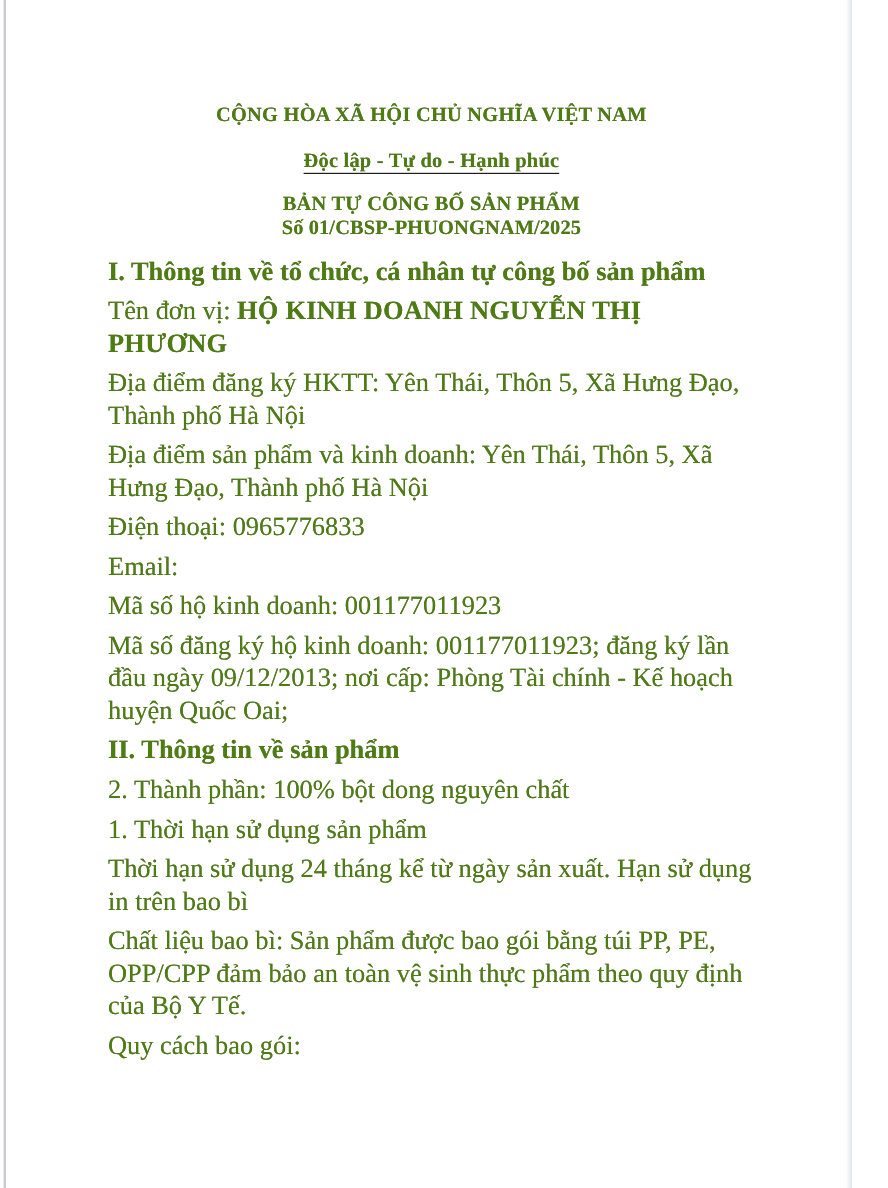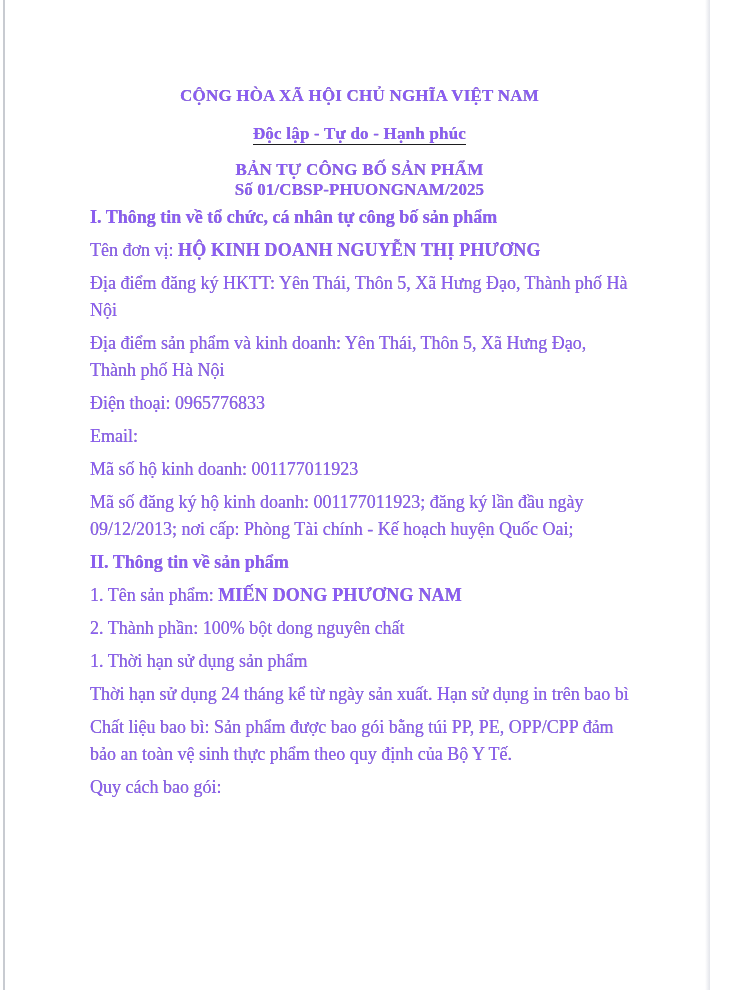--- a/index.html
+++ b/index.html
@@ -8,21 +8,21 @@
     padding: 0;
     background: #ffffff;
   }
   .page {
     position: relative;
     width: 714px;
     height: 990px;
     background: #ffffff;
     overflow: hidden;
     font-family: "Liberation Serif", "DejaVu Serif", serif;
-    color: #8b5cf6;
+    color: #4d7c0f;
     -webkit-font-smoothing: antialiased;
   }
   
   .scan-edge-left {
     position: absolute;
     left: 3px; top: 0;
     width: 1.5px; height: 100%;
     background: #b6bac2;
     opacity: .75;
   }
@@ -45,24 +45,24 @@
     letter-spacing: .2px;
   }
   .hdr-national { margin-bottom: 18px; }
   .hdr-motto-wrap { margin-bottom: 15px; }
   .hdr-motto {
     display: inline-block;
     border-bottom: 1.6px solid #1d1d1f;
     padding-bottom: 0;
   }
   .hdr-title { }
-  .hdr-number { margin-bottom: 4px; letter-spacing: .1px; }
+  .hdr-number { margin-bottom: 12px; letter-spacing: .1px; }
   p.line {
     margin: 0 0 6px 0;
-    font-size: 18px;
+    font-size: 22px;
     line-height: 27px;
   }
   p.section-heading {
     font-weight: bold;
   }
   .b { font-weight: bold; letter-spacing: .2px; }
 </style>
 </head>
 <body>
 
@@ -93,21 +93,20 @@
     <p class="line">Điện thoại: 0965776833</p>
 
     <p class="line">Email:</p>
 
     <p class="line">Mã số hộ kinh doanh: 001177011923</p>
 
     <p class="line">Mã số đăng ký hộ kinh doanh: 001177011923; đăng ký lần đầu ngày 09/12/2013; nơi cấp: Phòng Tài chính - Kế hoạch huyện Quốc Oai;</p>
 
     <p class="line section-heading">II. Thông tin về sản phẩm</p>
 
-    <p class="line"><span>1. Tên sản phẩm: </span><span class="b">MIẾN DONG PHƯƠNG NAM</span></p>
 
     <p class="line">2. Thành phần: 100% bột dong nguyên chất</p>
 
     <p class="line">1. Thời hạn sử dụng sản phẩm</p>
 
     <p class="line">Thời hạn sử dụng 24 tháng kể từ ngày sản xuất. Hạn sử dụng in trên bao bì</p>
 
 
     <p class="line">Chất liệu bao bì: Sản phẩm được bao gói bằng túi PP, PE, OPP/CPP đảm bảo an toàn vệ sinh thực phẩm theo quy định của Bộ Y Tế.</p>
 

